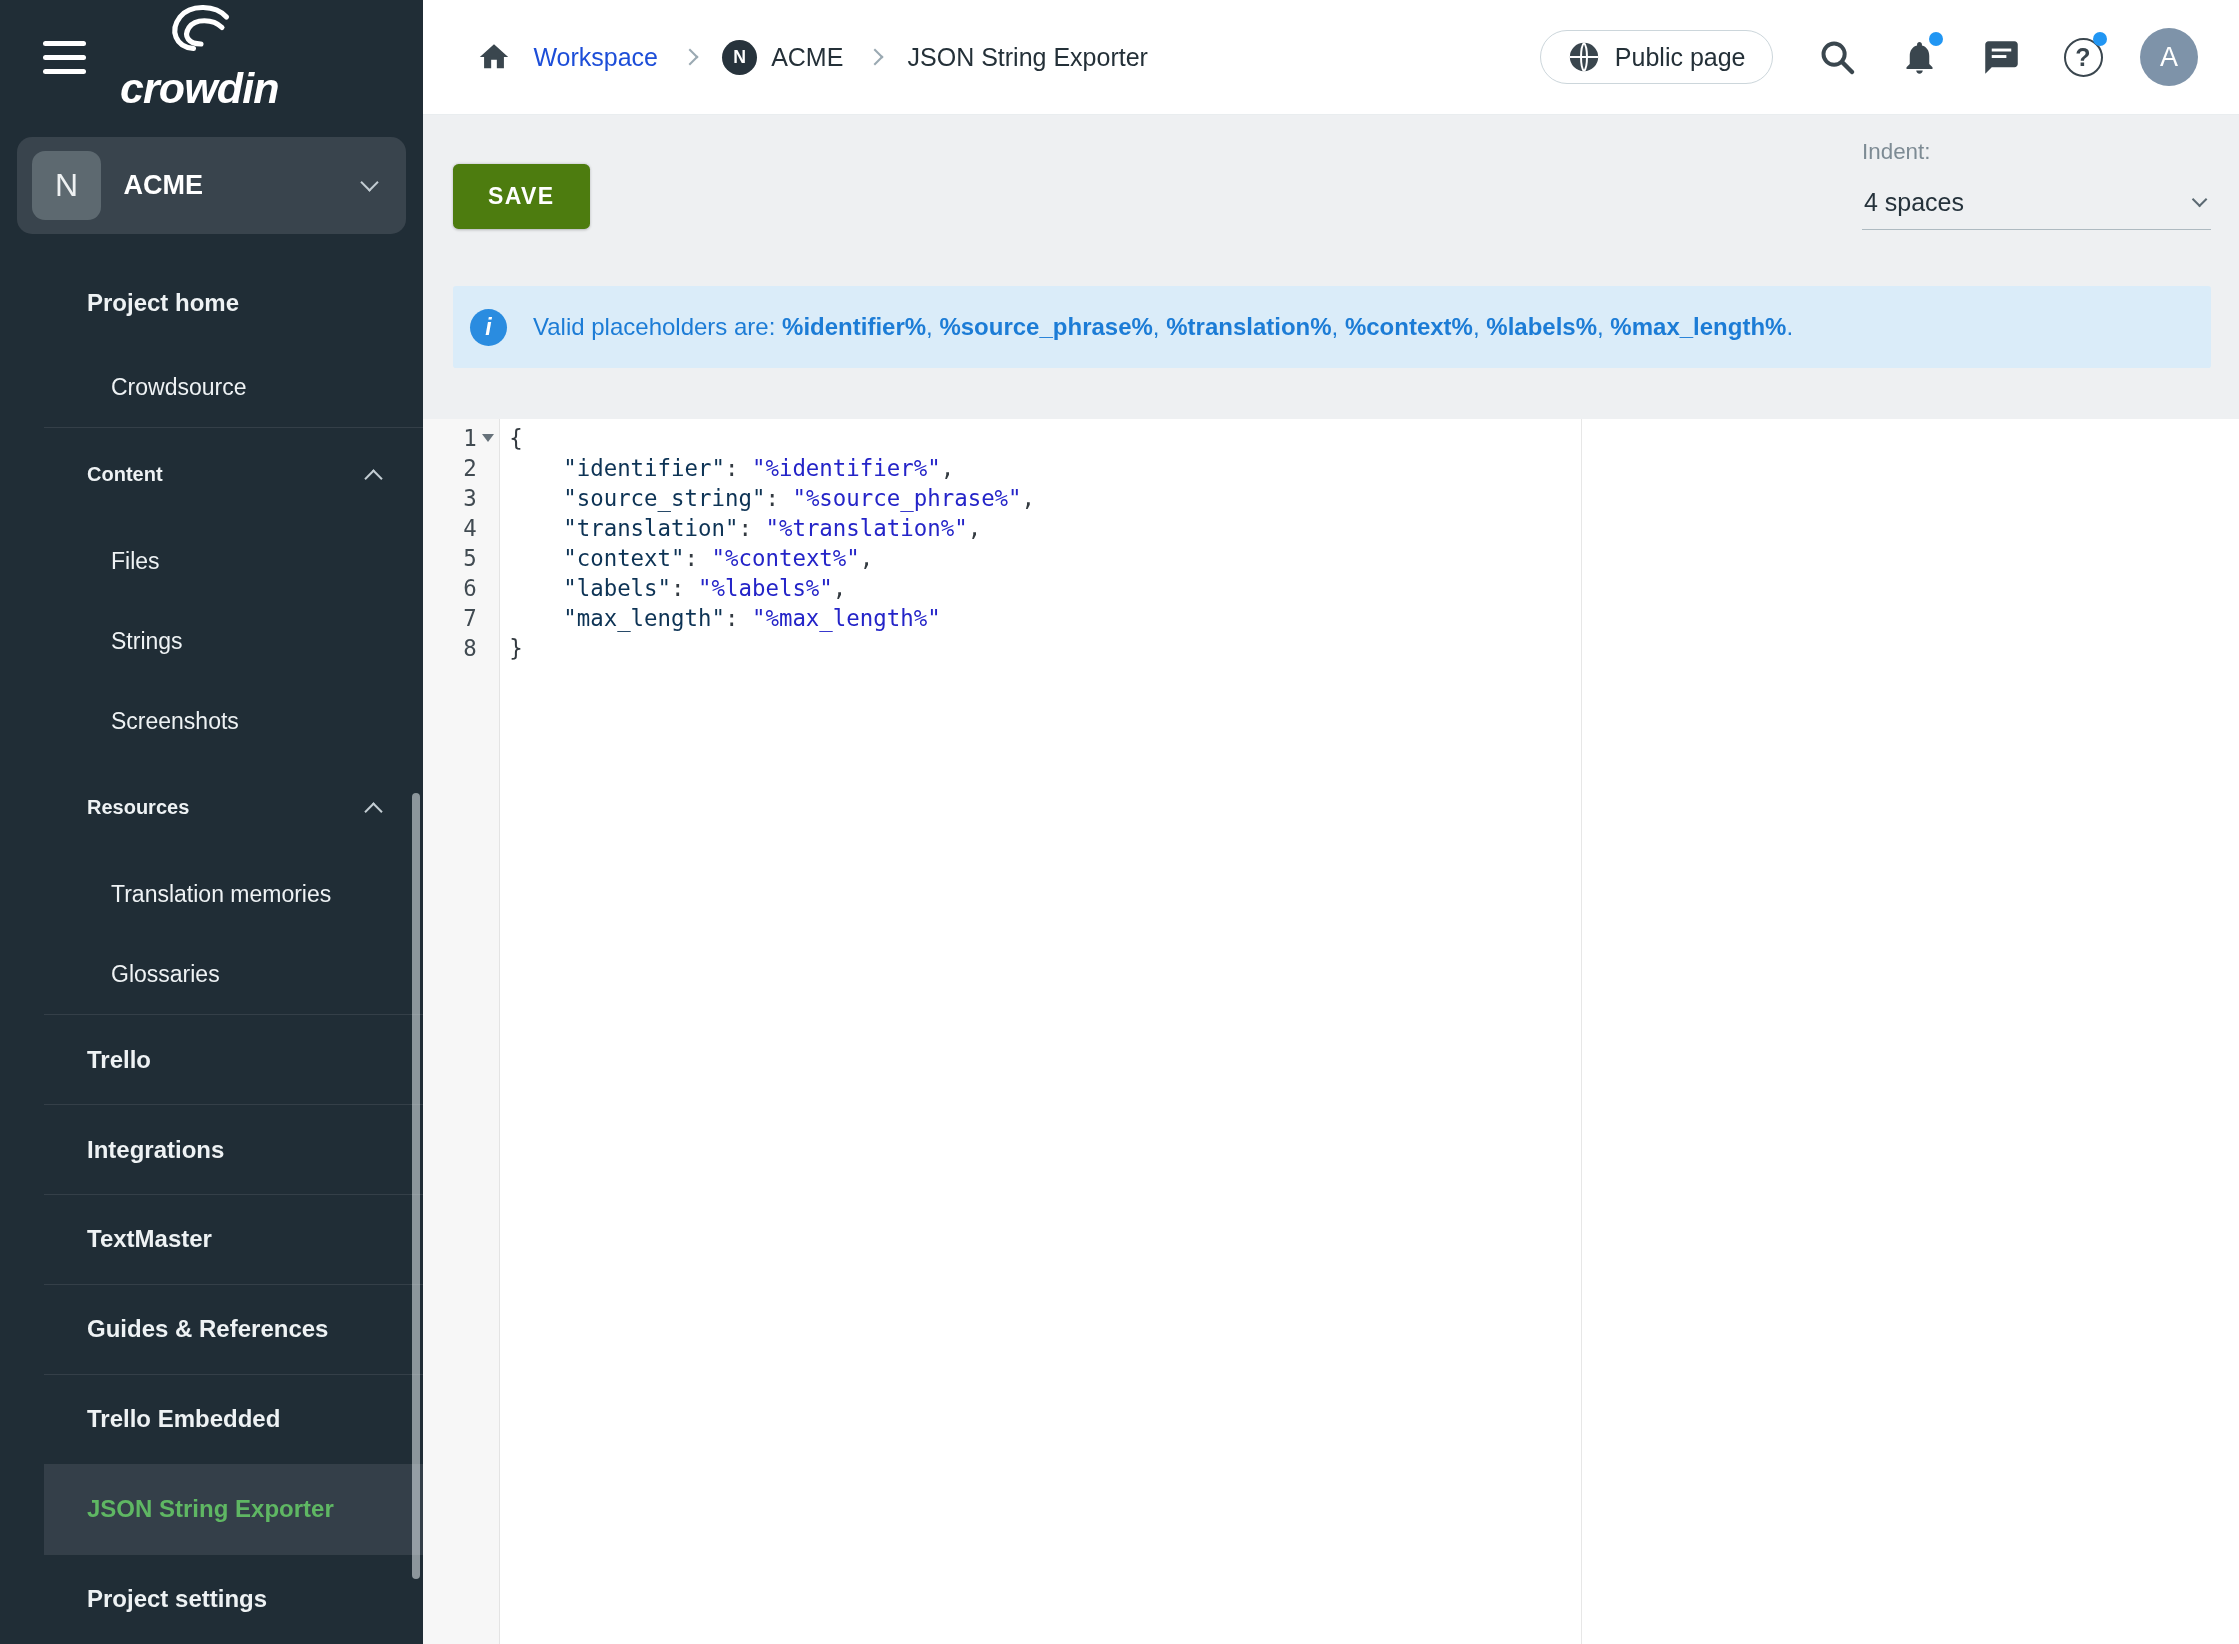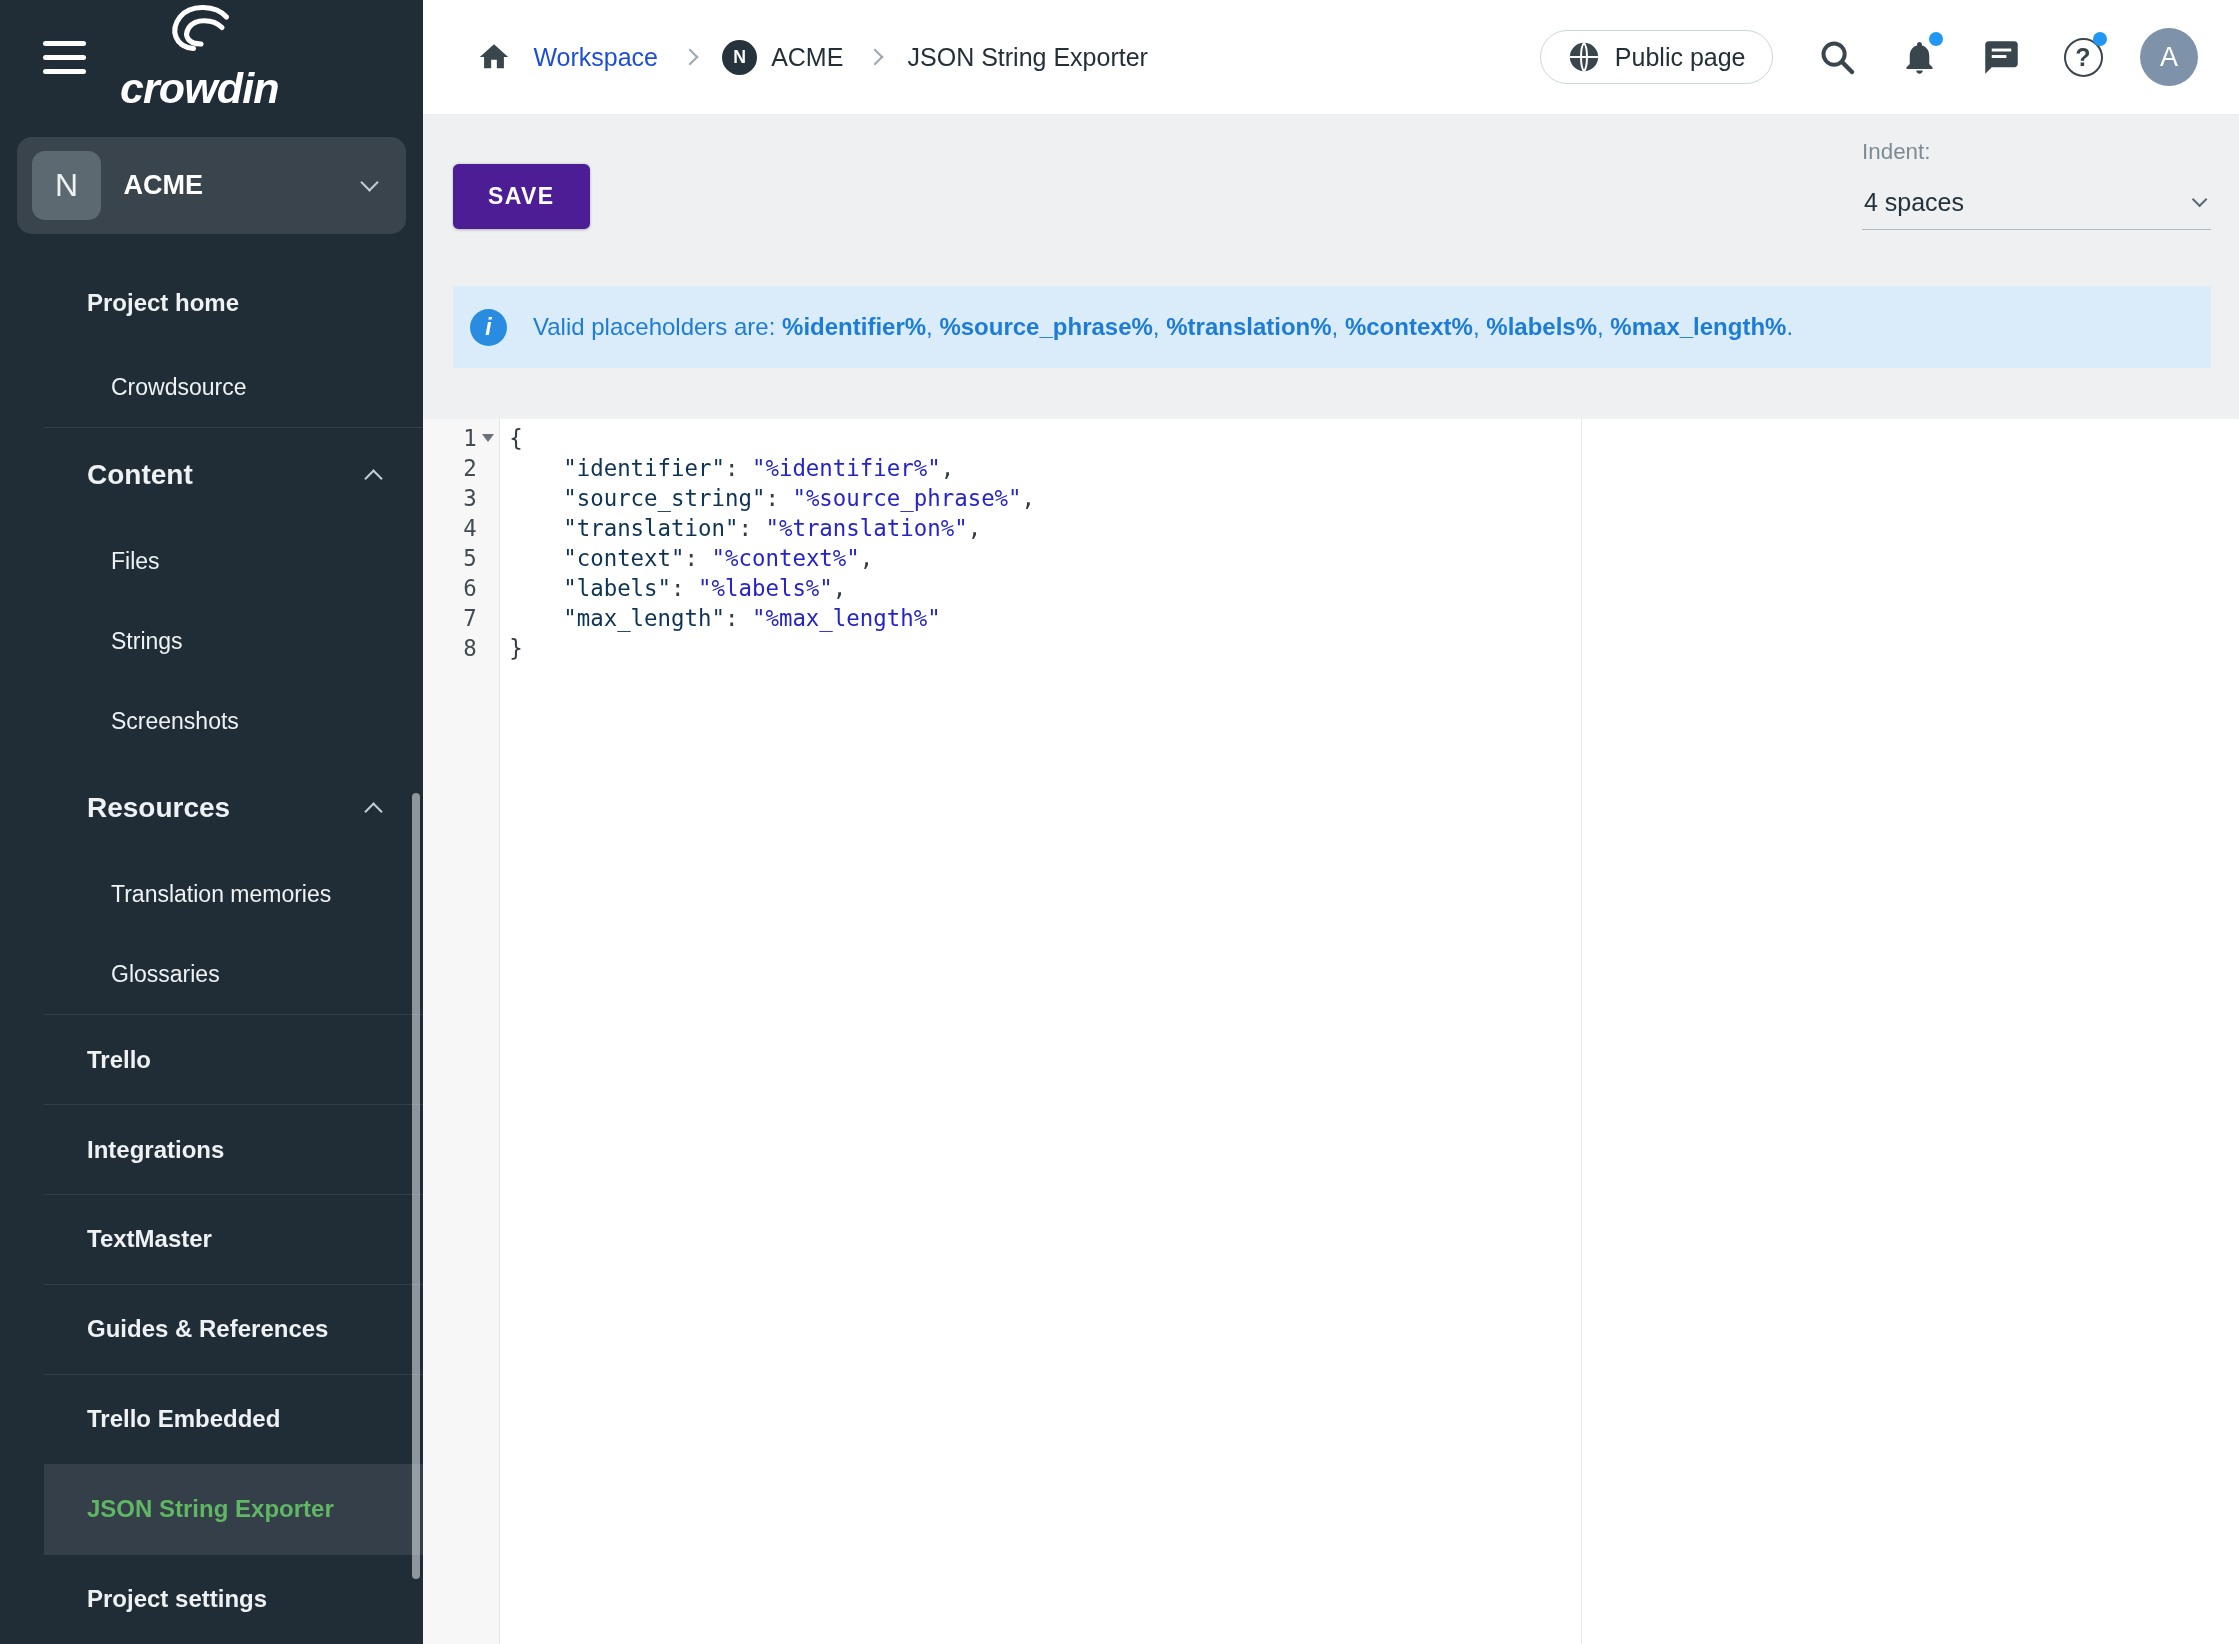--- a/index.html
+++ b/index.html
@@ -53,31 +53,31 @@
   }
   .proj-avatar { width:69px; height:69px; border-radius:13px; background:#5d6970; color:#eef1f2; font-size:32px; display:flex; align-items:center; justify-content:center; flex:none; }
   .proj-name { flex:1; color:#fff; font-size:27px; font-weight:700; }
   .caret { width:13px; height:13px; border-right:2.8px solid #c3cdd3; border-bottom:2.8px solid #c3cdd3; display:inline-block; flex:none; }
   .caret.down { transform:rotate(45deg); margin-top:-6.5px; }
   .caret.up { transform:rotate(-135deg); margin-top:6.5px; }
 
   .side-nav { margin-top:24px;padding-left:44px; }
   .nav-item { display:flex; align-items:center; color:#eef2f4; cursor:pointer; padding:0 43px; }
   .nav-item.top { height:89px; font-size:24px; font-weight:700; }
-  .nav-item.section { height:93px; font-size:28px; font-weight:700; justify-content:space-between; }
+  .nav-item.section { height:93px; font-size:20px; font-weight:700; justify-content:space-between; }
   .nav-item.sub { height:80px; font-size:23px; font-weight:400; padding-left:67px; }
   .nav-item.active { background:#343f49; color:#5fb763; }
   .nav-divider { height:0.9px; background:rgba(255,255,255,0.09); }
   .scroll-thumb { position:absolute; top:678px; right:2.8px; width:8.4px; height:786px; border-radius:4.7px; background:rgba(230,236,240,0.55); cursor:pointer; }
 
   
   .main { position:absolute; left:423px; top:115px; right:0; bottom:0; background:#eef0f2; }
   .save-btn {
     position:absolute; left:30px; top:49px; height:65px; padding:0 35px;
-    background:#4c1d95; color:#fff; font-size:23px; font-weight:700; letter-spacing:1.4px;
+    background:#4d7c0f; color:#fff; font-size:23px; font-weight:700; letter-spacing:1.4px;
     border:none; border-radius:5.6px; cursor:pointer; box-shadow:0 0.9px 2.8px rgba(0,0,0,.25);
   }
   .indent-ctl { position:absolute; right:28px; top:24px; width:349px; }
   .indent-label { font-size:22.4px; color:#7d8b94; margin-bottom:11.2px; }
   .indent-select { display:flex; align-items:center; justify-content:space-between; height:54px; border-bottom:0.9px solid #aebac1; font-size:25px; color:#25323b; cursor:pointer; padding:0 5.6px 0 1.9px; }
   .indent-select .caret { border-color:#5c6a73; width:11.2px; height:11.2px; }
 
   .banner {
     position:absolute; left:30px; right:28px; top:171px; height:82px;
     background:#daecf9; border-radius:2.8px; display:flex; align-items:center; padding-left:17px;

